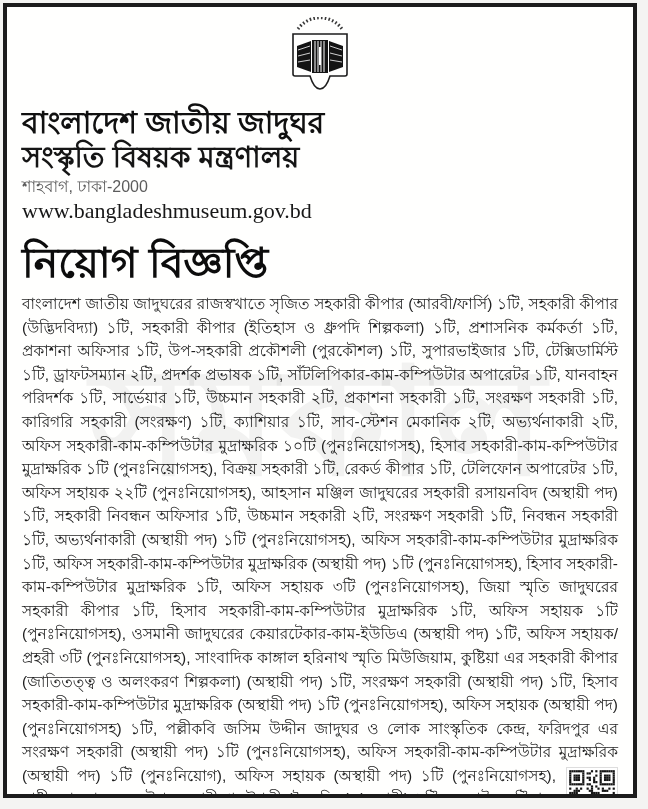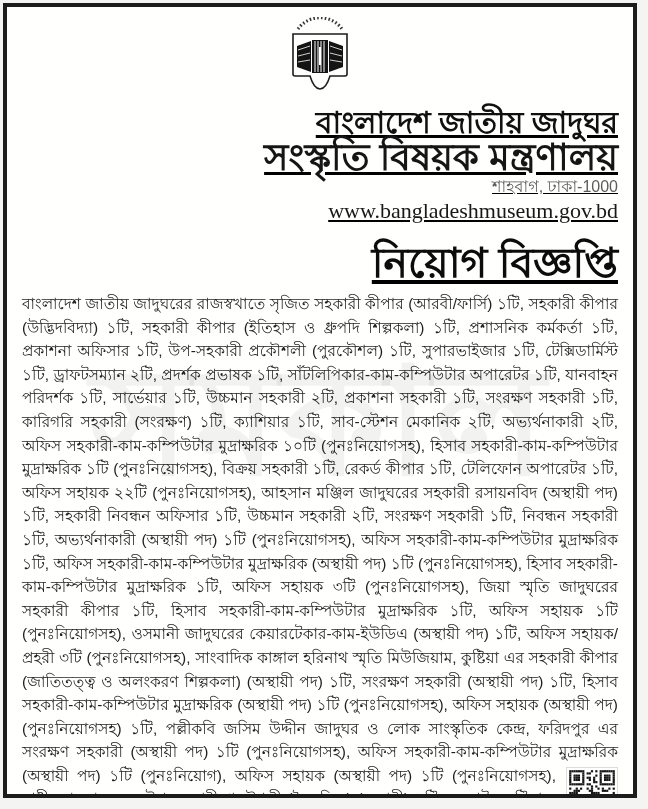--- a/index.html
+++ b/index.html
@@ -16,24 +16,24 @@
   }
   .watermark{
     position:absolute;left:0;right:0;top:300px;
     text-align:center;
     font-size:150px;font-weight:bold;
     color:rgba(40,40,40,0.06);
     letter-spacing:4px;
     z-index:0;pointer-events:none;
     white-space:nowrap;
   }
-  header{position:relative;z-index:1;text-align:right;text-decoration:underline;}
+  header{position:relative;z-index:1;text-align:left;}
   .logo-wrap{margin:4px auto 2px auto;width:80px;height:86px;}
   .org-name{font-size:30px;font-weight:700;color:#101010;line-height:36px;margin:0;}
-  .ministry{font-size:37px;font-weight:600;color:#151515;line-height:33px;margin:0;}
+  .ministry{font-size:29px;font-weight:600;color:#151515;line-height:33px;margin:0;}
   .address{font-size:16px;color:#5c5c5c;line-height:22px;margin-top:2px;}
   .website{font-family:"Liberation Serif",serif;font-size:22px;color:#181818;line-height:26px;}
   .notice-title{font-size:41px;font-weight:800;color:#0c0c0c;line-height:50px;margin:14px 0 4px 0;}
   main{position:relative;z-index:1;}
   .body-par{
     font-size:15.4px;line-height:23.6px;
     color:#1e1e1e;
     text-align:justify;
     margin:4px 0 0 0;
   }
@@ -74,21 +74,21 @@
           <line x1="18" y1="45" x2="30" y2="43"></line>
           <line x1="62" y1="33" x2="50" y2="29"></line>
           <line x1="62" y1="39" x2="50" y2="36"></line>
           <line x1="62" y1="45" x2="50" y2="43"></line>
         </g>
         <rect x="39" y="30" width="2" height="18" fill="#ffffff"></rect>
       </svg>
     </div>
     <div class="org-name">বাংলাদেশ জাতীয় জাদুঘর</div>
     <div class="ministry">সংস্কৃতি বিষয়ক মন্ত্রণালয়</div>
-    <div class="address">শাহবাগ, ঢাকা-1000</div>
+    <div class="address">শাহবাগ, ঢাকা-2000</div>
     <div class="website">www.bangladeshmuseum.gov.bd</div>
     <div class="notice-title">নিয়োগ বিজ্ঞপ্তি</div>
   </header>
 
   <main>
     <p class="body-par"><span class="txt">বাংলাদেশ জাতীয় জাদুঘরের রাজস্বখাতে সৃজিত সহকারী কীপার (আরবী/ফার্সি) ১টি, সহকারী কীপার (উদ্ভিদবিদ্যা) ১টি, সহকারী কীপার (ইতিহাস ও ধ্রুপদি শিল্পকলা) ১টি, প্রশাসনিক কর্মকর্তা ১টি, প্রকাশনা অফিসার ১টি, উপ-সহকারী প্রকৌশলী (পুরকৌশল) ১টি, সুপারভাইজার ১টি, টেক্সিডার্মিস্ট ১টি, ড্রাফটসম্যান ২টি, প্রদর্শক প্রভাষক ১টি, সাঁটলিপিকার-কাম-কম্পিউটার অপারেটর ১টি, যানবাহন পরিদর্শক ১টি, সার্ভেয়ার ১টি, উচ্চমান সহকারী ২টি, প্রকাশনা সহকারী ১টি, সংরক্ষণ সহকারী ১টি, কারিগরি সহকারী (সংরক্ষণ) ১টি, ক্যাশিয়ার ১টি, সাব-স্টেশন মেকানিক ২টি, অভ্যর্থনাকারী ২টি, অফিস সহকারী-কাম-কম্পিউটার মুদ্রাক্ষরিক ১০টি (পুনঃনিয়োগসহ), হিসাব সহকারী-কাম-কম্পিউটার মুদ্রাক্ষরিক ১টি (পুনঃনিয়োগসহ), বিক্রয় সহকারী ১টি, রেকর্ড কীপার ১টি, টেলিফোন অপারেটর ১টি, অফিস সহায়ক ২২টি (পুনঃনিয়োগসহ), আহসান মঞ্জিল জাদুঘরের সহকারী রসায়নবিদ (অস্থায়ী পদ) ১টি, সহকারী নিবন্ধন অফিসার ১টি, উচ্চমান সহকারী ২টি, সংরক্ষণ সহকারী ১টি, নিবন্ধন সহকারী ১টি, অভ্যর্থনাকারী (অস্থায়ী পদ) ১টি (পুনঃনিয়োগসহ), অফিস সহকারী-কাম-কম্পিউটার মুদ্রাক্ষরিক ১টি, অফিস সহকারী-কাম-কম্পিউটার মুদ্রাক্ষরিক (অস্থায়ী পদ) ১টি (পুনঃনিয়োগসহ), হিসাব সহকারী-কাম-কম্পিউটার মুদ্রাক্ষরিক ১টি, অফিস সহায়ক ৩টি (পুনঃনিয়োগসহ), জিয়া স্মৃতি জাদুঘরের সহকারী কীপার ১টি, হিসাব সহকারী-কাম-কম্পিউটার মুদ্রাক্ষরিক ১টি, অফিস সহায়ক ১টি (পুনঃনিয়োগসহ), ওসমানী জাদুঘরের কেয়ারটেকার-কাম-ইউডিএ (অস্থায়ী পদ) ১টি, অফিস সহায়ক/প্রহরী ৩টি (পুনঃনিয়োগসহ), সাংবাদিক কাঙ্গাল হরিনাথ স্মৃতি মিউজিয়াম, কুষ্টিয়া এর সহকারী কীপার (জাতিতত্ত্ব ও অলংকরণ শিল্পকলা) (অস্থায়ী পদ) ১টি, সংরক্ষণ সহকারী (অস্থায়ী পদ) ১টি, হিসাব সহকারী-কাম-কম্পিউটার মুদ্রাক্ষরিক (অস্থায়ী পদ) ১টি (পুনঃনিয়োগসহ), অফিস সহায়ক (অস্থায়ী পদ) (পুনঃনিয়োগসহ) ১টি, পল্লীকবি জসিম উদ্দীন জাদুঘর ও লোক সাংস্কৃতিক কেন্দ্র, ফরিদপুর এর সংরক্ষণ সহকারী (অস্থায়ী পদ) ১টি (পুনঃনিয়োগসহ), অফিস সহকারী-কাম-কম্পিউটার মুদ্রাক্ষরিক (অস্থায়ী পদ) ১টি (পুনঃনিয়োগ), অফিস সহায়ক (অস্থায়ী পদ) ১টি </span><span class="qr-float">
           <svg viewBox="-1 -1 23 23">
             <rect x="-1" y="-1" width="23" height="23" fill="#ffffff"></rect>
             <g fill="#141414">
               <rect x="0" y="0" width="1" height="1"></rect>

